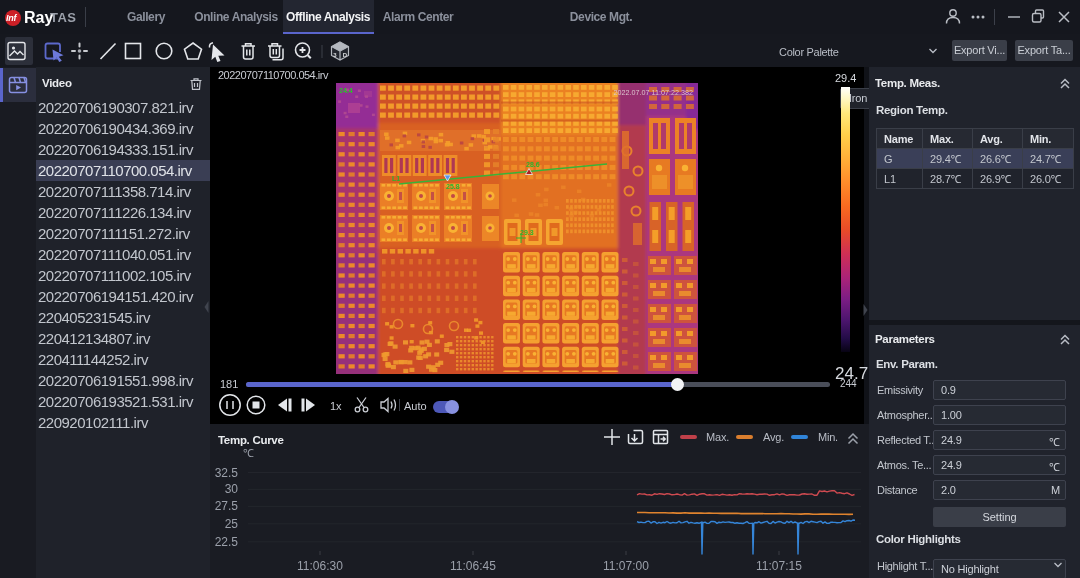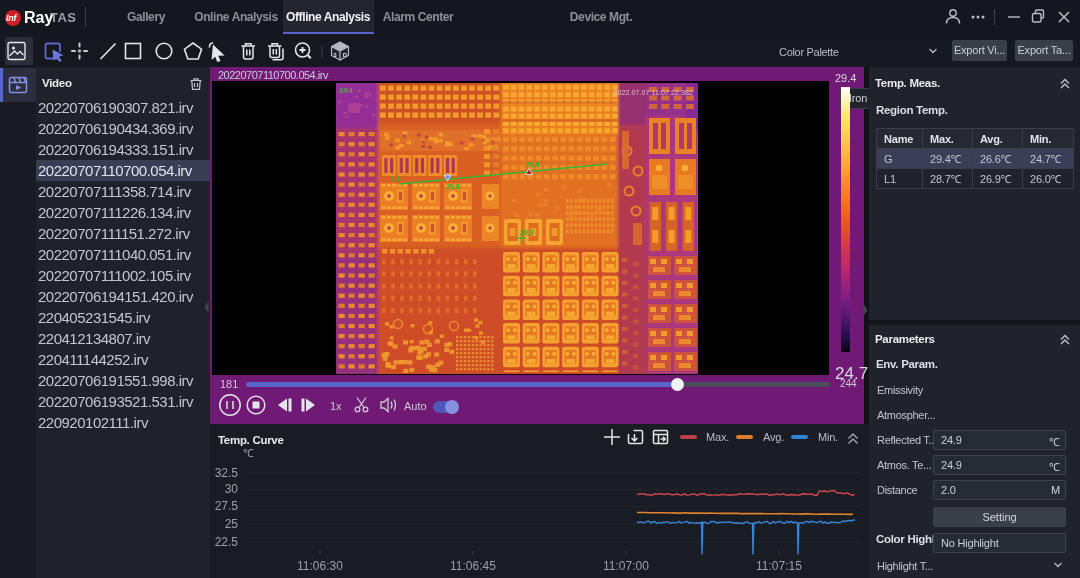--- a/index.html
+++ b/index.html
@@ -1,18 +1,18 @@
 <!DOCTYPE html>
 <html><head>
 <meta charset="utf-8">
 <style>
   * { margin:0; padding:0; box-sizing:border-box; }
   html,body { width:1080px; height:578px; overflow:hidden; background:#101218; }
   body { font-family:"Liberation Sans", sans-serif; position:relative; }
-  #app { position:absolute; left:0; top:0; width:864px; height:578px; background:#701a75; }
+  #app { position:absolute; left:0; top:0; width:864px; height:578px; background:#000000; }
 
   
   #topbar { position:absolute; left:0; top:0; width:1080px; height:34px; background:#15171e; }
   .menuitem { position:absolute; top:0; height:34px; line-height:34px; color:#8b909c; font-size:12px; letter-spacing:-0.4px; font-weight:bold; transform:translateX(-50%); white-space:nowrap; }
   .menuitem.active { color:#f2f3f5; }
   #tab-active-bg { position:absolute; left:283px; top:0; width:91px; height:34px; background:#232631; border-bottom:2px solid #5a65cc; }
   #logo-circle { position:absolute; left:5px; top:10px; width:16px; height:16px; border-radius:50%; background:#cd1f26; }
   #logo-infi { position:absolute; left:6px; top:13px; color:#fff; font-size:9px; font-weight:bold; font-style:italic; letter-spacing:-0.3px; }
   #logo-ray { position:absolute; left:24px; top:9px; color:#fff; font-size:16px; font-weight:bold; }
   #logo-tas { position:absolute; left:50px; top:10px; color:#9ba0aa; font-size:13px; font-weight:bold; letter-spacing:0.5px; }
@@ -1468,34 +1468,36 @@
     </tbody>
       </table>
     <div class="ptitle" style="top:266px;">Parameters</div>
     <svg class="chev2" style="top:267px;" viewBox="0 0 12 12">
         <g stroke="#b9bdc6" stroke-width="1.5" fill="none">
           <path d="M 2 5.5 L 6 1.5 L 10 5.5 M 2 10 L 6 6 L 10 10"></path>
         </g>
       </svg>
     <div class="psub" style="top:291px;">Env. Param.</div>
     <div class="fldlabel" style="top:317px;">Emissivity</div>
+    <div class="fld" style="top:313px;">0.9</div>
     <div class="fldlabel" style="top:342px;">Atmospher...</div>
+    <div class="fld" style="top:338px;">1.00</div>
     <div class="fldlabel" style="top:367px;">Reflected T...</div>
     <div class="fld" style="top:363px;">24.9</div>
     <div class="fldunit" style="left:180px; top:367px;">℃</div>
     <div class="fldlabel" style="top:392px;">Atmos. Te...</div>
     <div class="fld" style="top:388px;">24.9</div>
     <div class="fldunit" style="left:180px; top:392px;">℃</div>
     <div class="fldlabel" style="top:417px;">Distance</div>
     <div class="fld" style="top:413px;">2.0</div>
     <div class="fldunit" style="left:182px; top:417px;">M</div>
     <div id="setting-btn">Setting</div>
     <div class="psub" style="top:466px;">Color Highlights</div>
     <div class="fldlabel" style="top:493px;">Highlight T...</div>
-    <div class="fld" style="top:466px;">No Highlight</div>
+    <div class="fld" style="top:492px;">No Highlight</div>
     <svg style="position:absolute; left:184px; top:493px; width:10px; height:10px;" viewBox="0 0 10 10">
         <path d="M 1.5 3 L 5 6.5 L 8.5 3" stroke="#b9bdc6" stroke-width="1.3" fill="none"></path>
       </svg>
   </div>
   <div id="divider1"></div>
   <svg style="position:absolute; left:862px; top:300px; width:7px; height:20px;" viewBox="0 0 7 20">
     <path d="M 1.5 4 L 5.5 10 L 1.5 16 Z" fill="#40444e"></path>
   </svg>
 
 </div>

